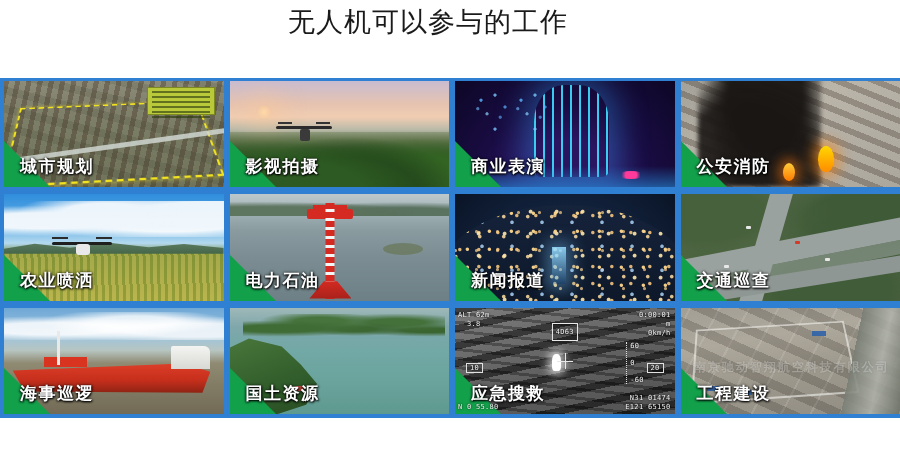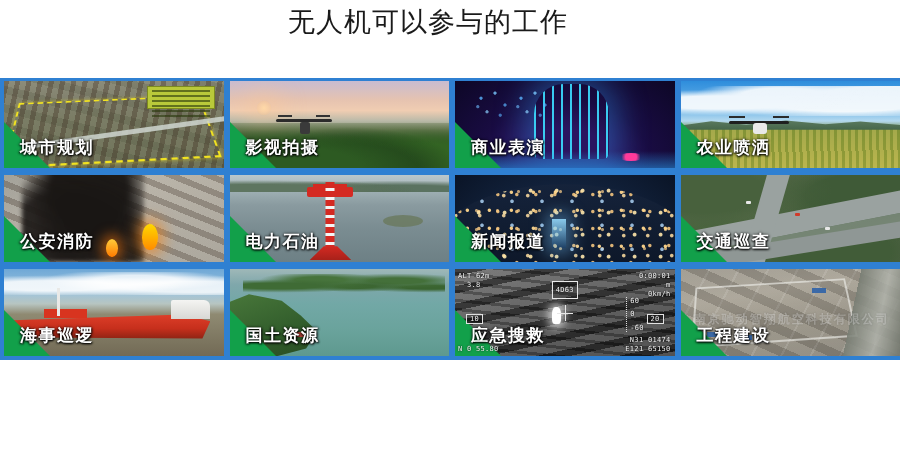--- a/index.html
+++ b/index.html
@@ -37,21 +37,21 @@
     font-weight: 400;
     color: #1a1a1a;
     letter-spacing: 0.5px;
     white-space: nowrap;
   }
 
   
   .grid {
     position: relative;
     width: 900px;
-    height: 282px;
+    height: 340px;
     background: #2f80d2;
     box-sizing: border-box;
     padding: 3px 0 4px 4px;
     display: grid;
     grid-template-columns: repeat(4, 1fr);
     grid-template-rows: repeat(3, 1fr);
     column-gap: 6px;
     row-gap: 7px;
   }
 
@@ -571,40 +571,40 @@
   <div class="cell">
     <div class="photo ph-show">
       <div class="glow"></div>
       <div class="flare"></div>
     </div>
     <div class="corner"></div>
     <div class="cell-label">商业表演</div>
   </div>
 
   <div class="cell">
+    <div class="photo ph-fire">
+      <div class="flame"></div>
+      <div class="flame2"></div>
+    </div>
+    <div class="corner"></div>
+    <div class="cell-label">公安消防</div>
+  </div>
+
+  <div class="cell">
     <div class="photo ph-agri">
       <div class="hill"></div>
       <div class="drone2">
         <u style="left:0"></u>
           <u style="left:44px"></u>
         <b></b>
           <i></i>
       </div>
     </div>
     <div class="corner"></div>
     <div class="cell-label">农业喷洒</div>
-  </div>
-
-  <div class="cell">
-    <div class="photo ph-fire">
-      <div class="flame"></div>
-      <div class="flame2"></div>
-    </div>
-    <div class="corner"></div>
-    <div class="cell-label">公安消防</div>
   </div>
 
   <div class="cell">
     <div class="photo ph-power">
       <div class="isle"></div>
       <div class="tower">
         <s></s>
           <i></i>
           <b></b>
           <u></u>

